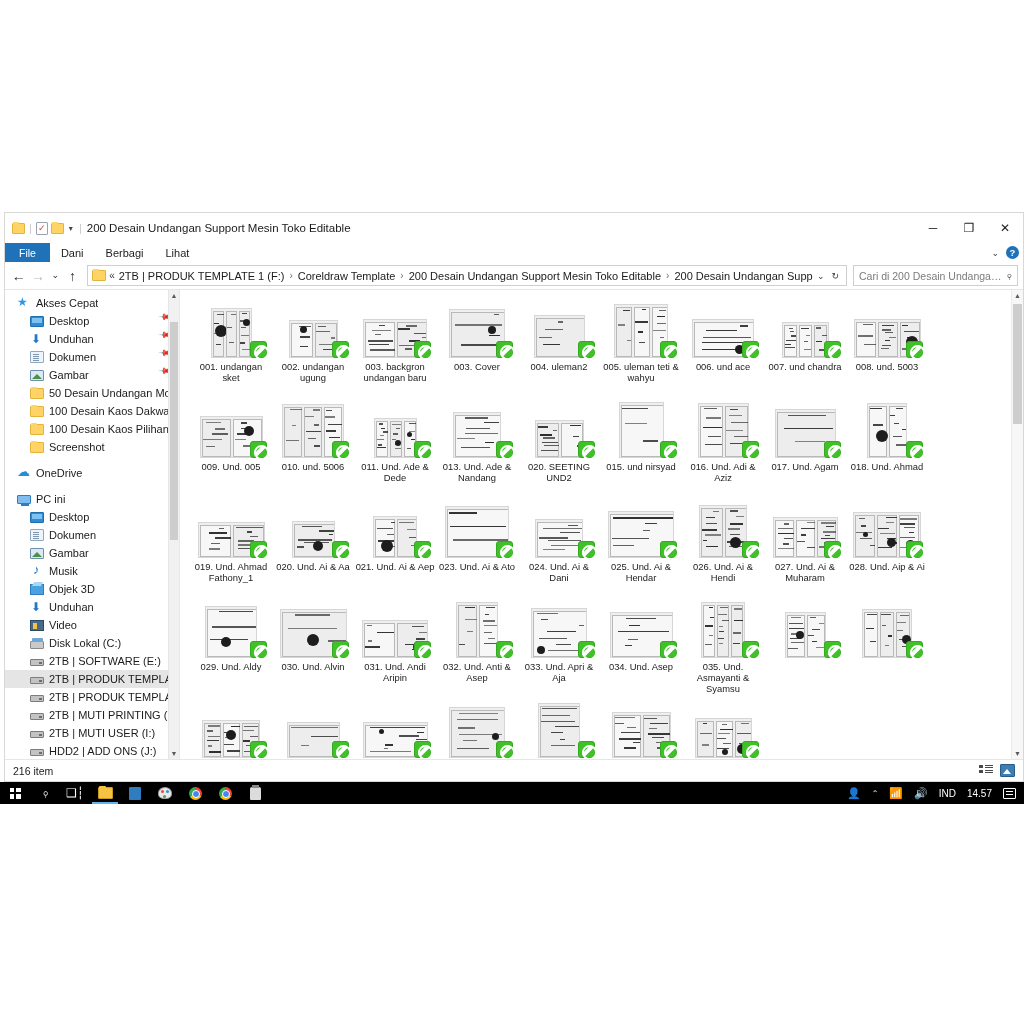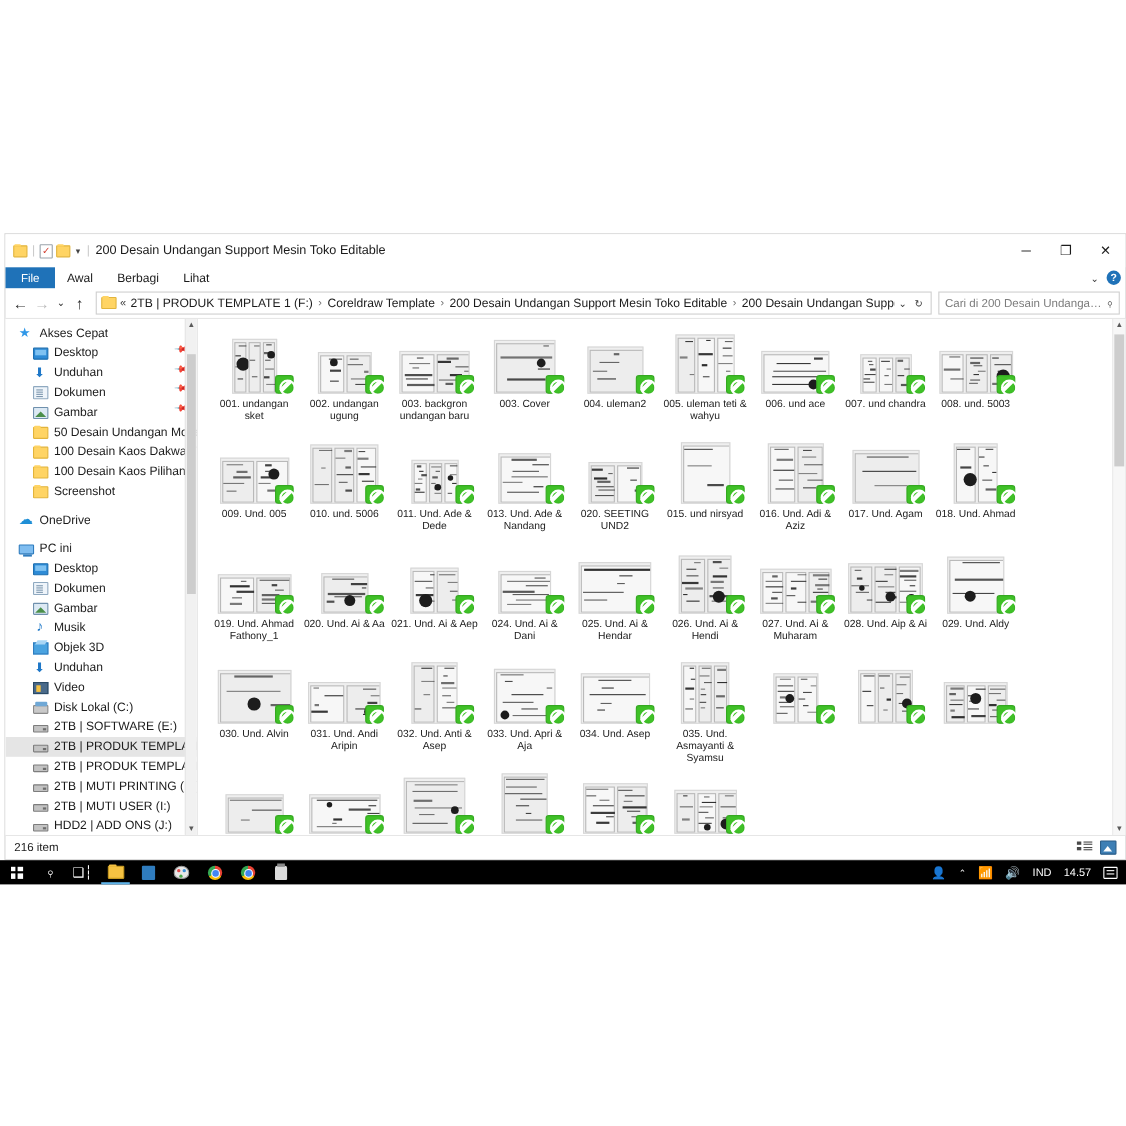--- a/index.html
+++ b/index.html
@@ -356,21 +356,21 @@
     <span class="win-title">200 Desain Undangan Support Mesin Toko Editable</span>
     <div class="win-ctrls">
       <div class="win-btn">─</div>
       <div class="win-btn">❐</div>
       <div class="win-btn close">✕</div>
     </div>
   </div>
 
   <div class="ribbon">
     <div class="tab file">File</div>
-    <div class="tab">Awal</div>
+    <div class="tab">Dani</div>
     <div class="tab">Berbagi</div>
     <div class="tab">Lihat</div>
     <div class="ribbon-right">
       <span class="ribbon-chev">⌄</span>
       <span class="help-dot">?</span>
     </div>
   </div>
 
   <div class="addressbar">
     <span class="nav-btn">←</span>
@@ -936,20 +936,32 @@
                 <div class="blob" style="left: 7px; top: 23px; width: 12px; height: 12px;"></div>
                 <div class="pg" style="left: 23px; top: 2px; width: 20px; height: 38px; background: rgb(237, 237, 237);"></div>
                 <div class="ln" style="left: 25px; top: 5px; width: 15px; height: 1px; opacity: 0.63;"></div>
                 <div class="ln" style="left: 33px; top: 12px; width: 10px; height: 1px; opacity: 0.57;"></div>
                 <div class="ln" style="left: 35px; top: 20px; width: 8px; height: 1px; opacity: 0.76;"></div>
                 <div class="ln" style="left: 37px; top: 28px; width: 5px; height: 1px; opacity: 0.65;"></div>
               </div>
               <div class="badge"></div>
             </div>
             <div class="tile-label">021. Und. Ai &amp; Aep</div>
+          </div>
+          <div class="tile">
+            <div class="thumb-wrap">
+              <div class="thumb-img" style="width: 64px; height: 52px;">
+                <div class="pg" style="left: 1px; top: 2px; width: 62px; height: 48px; background: rgb(247, 247, 247);"></div>
+                <div class="ln" style="left: 3px; top: 5px; width: 28px; height: 2px; opacity: 0.96;"></div>
+                <div class="ln" style="left: 4px; top: 19px; width: 56px; height: 1px; opacity: 0.96;"></div>
+                <div class="ln" style="left: 7px; top: 32px; width: 56px; height: 2px; opacity: 0.7;"></div>
+              </div>
+              <div class="badge"></div>
+            </div>
+            <div class="tile-label">023. Und. Ai &amp; Ato</div>
           </div>
           <div class="tile">
             <div class="thumb-wrap">
               <div class="thumb-img" style="width: 48px; height: 39px;">
                 <div class="pg" style="left: 1px; top: 2px; width: 46px; height: 35px; background: rgb(247, 247, 247);"></div>
                 <div class="ln" style="left: 32px; top: 5px; width: 10px; height: 1px; opacity: 0.81;"></div>
                 <div class="ln" style="left: 7px; top: 8px; width: 40px; height: 1px; opacity: 0.67;"></div>
                 <div class="ln" style="left: 24px; top: 12px; width: 20px; height: 1px; opacity: 0.82;"></div>
                 <div class="ln" style="left: 3px; top: 17px; width: 29px; height: 2px; opacity: 0.79;"></div>
                 <div class="ln" style="left: 12px; top: 20px; width: 33px; height: 1px; opacity: 0.76;"></div>

